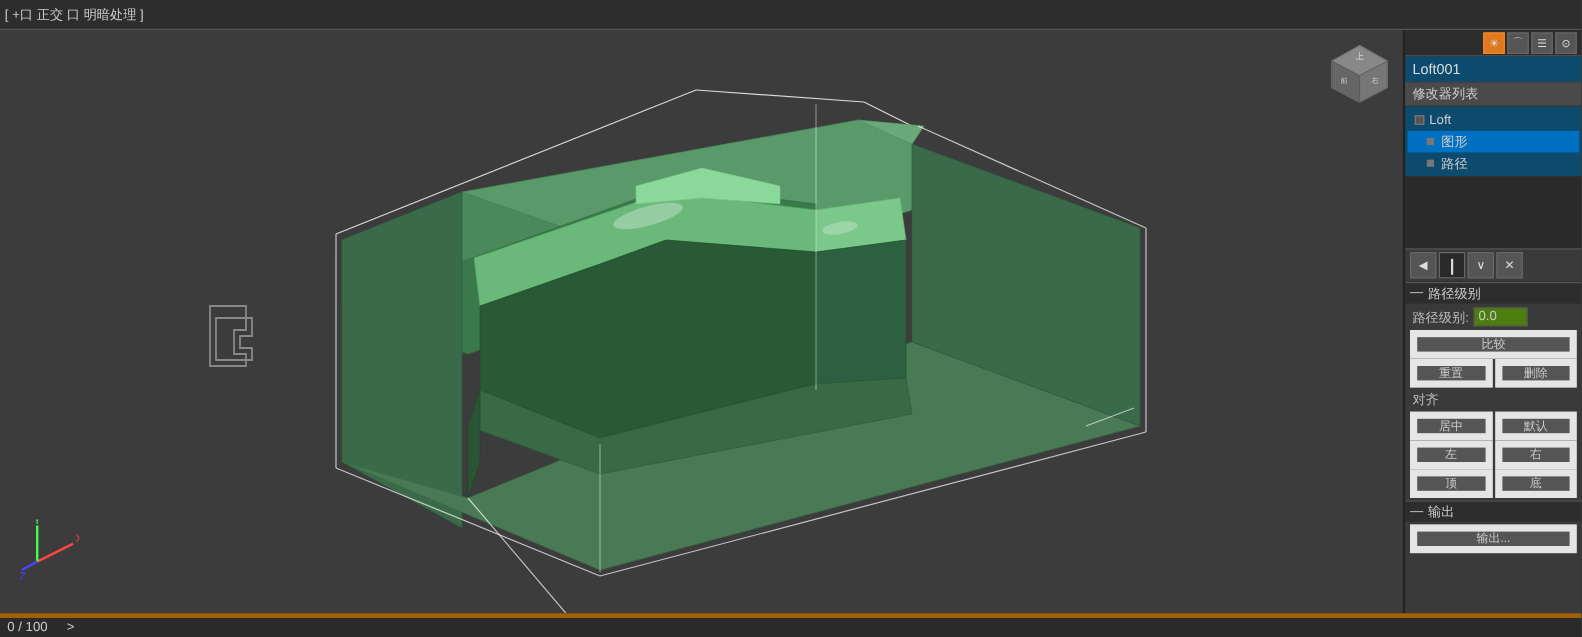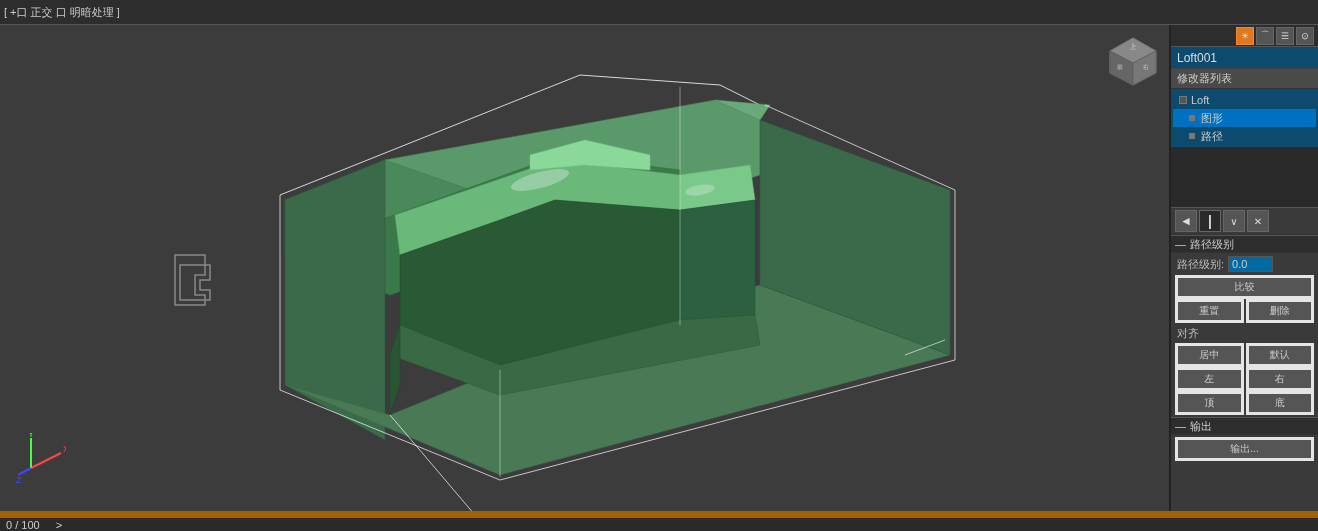--- a/index.html
+++ b/index.html
@@ -56,21 +56,21 @@
       z-index: 10;
     }
 
     
     #status-bar {
       height: 20px;
       background: #2a2a2a;
       display: flex;
       align-items: center;
       padding: 0 6px;
-      border-top: 7px solid #a16207;
+      border-top: 4px solid #a16207;
       flex-shrink: 0;
     }
     #status-bar .status-progress {
       font-size: 11px;
       color: #ccc;
       margin-right: 10px;
     }
     #status-bar .status-arrow {
       font-size: 11px;
       color: #ccc;
@@ -254,39 +254,39 @@
       gap: 4px;
     }
     .cmd-label {
       font-size: 11px;
       color: #bbb;
       flex-shrink: 0;
     }
     .cmd-input {
       width: 45px;
       height: 16px;
-      background: #0369a1;
+      background: #4d7c0f;
       border: 1px solid #555;
       color: #ccc;
       font-size: 11px;
       padding: 0 3px;
     }
 
     .cmd-button-row {
       display: flex;
       height: 22px;
       padding: 0 4px;
       gap: 2px;
       margin-bottom: 2px;
     }
     .cmd-btn {
       flex: 1;
       height: 24px;
       background: #555;
-      border: 3px solid #e5e5e5;
+      border: 6px solid #e5e5e5;
       color: #ccc;
       font-size: 10px;
       display: flex;
       align-items: center;
       justify-content: center;
       cursor: pointer;
     }
 
     .align-label-row {
       display: flex;

